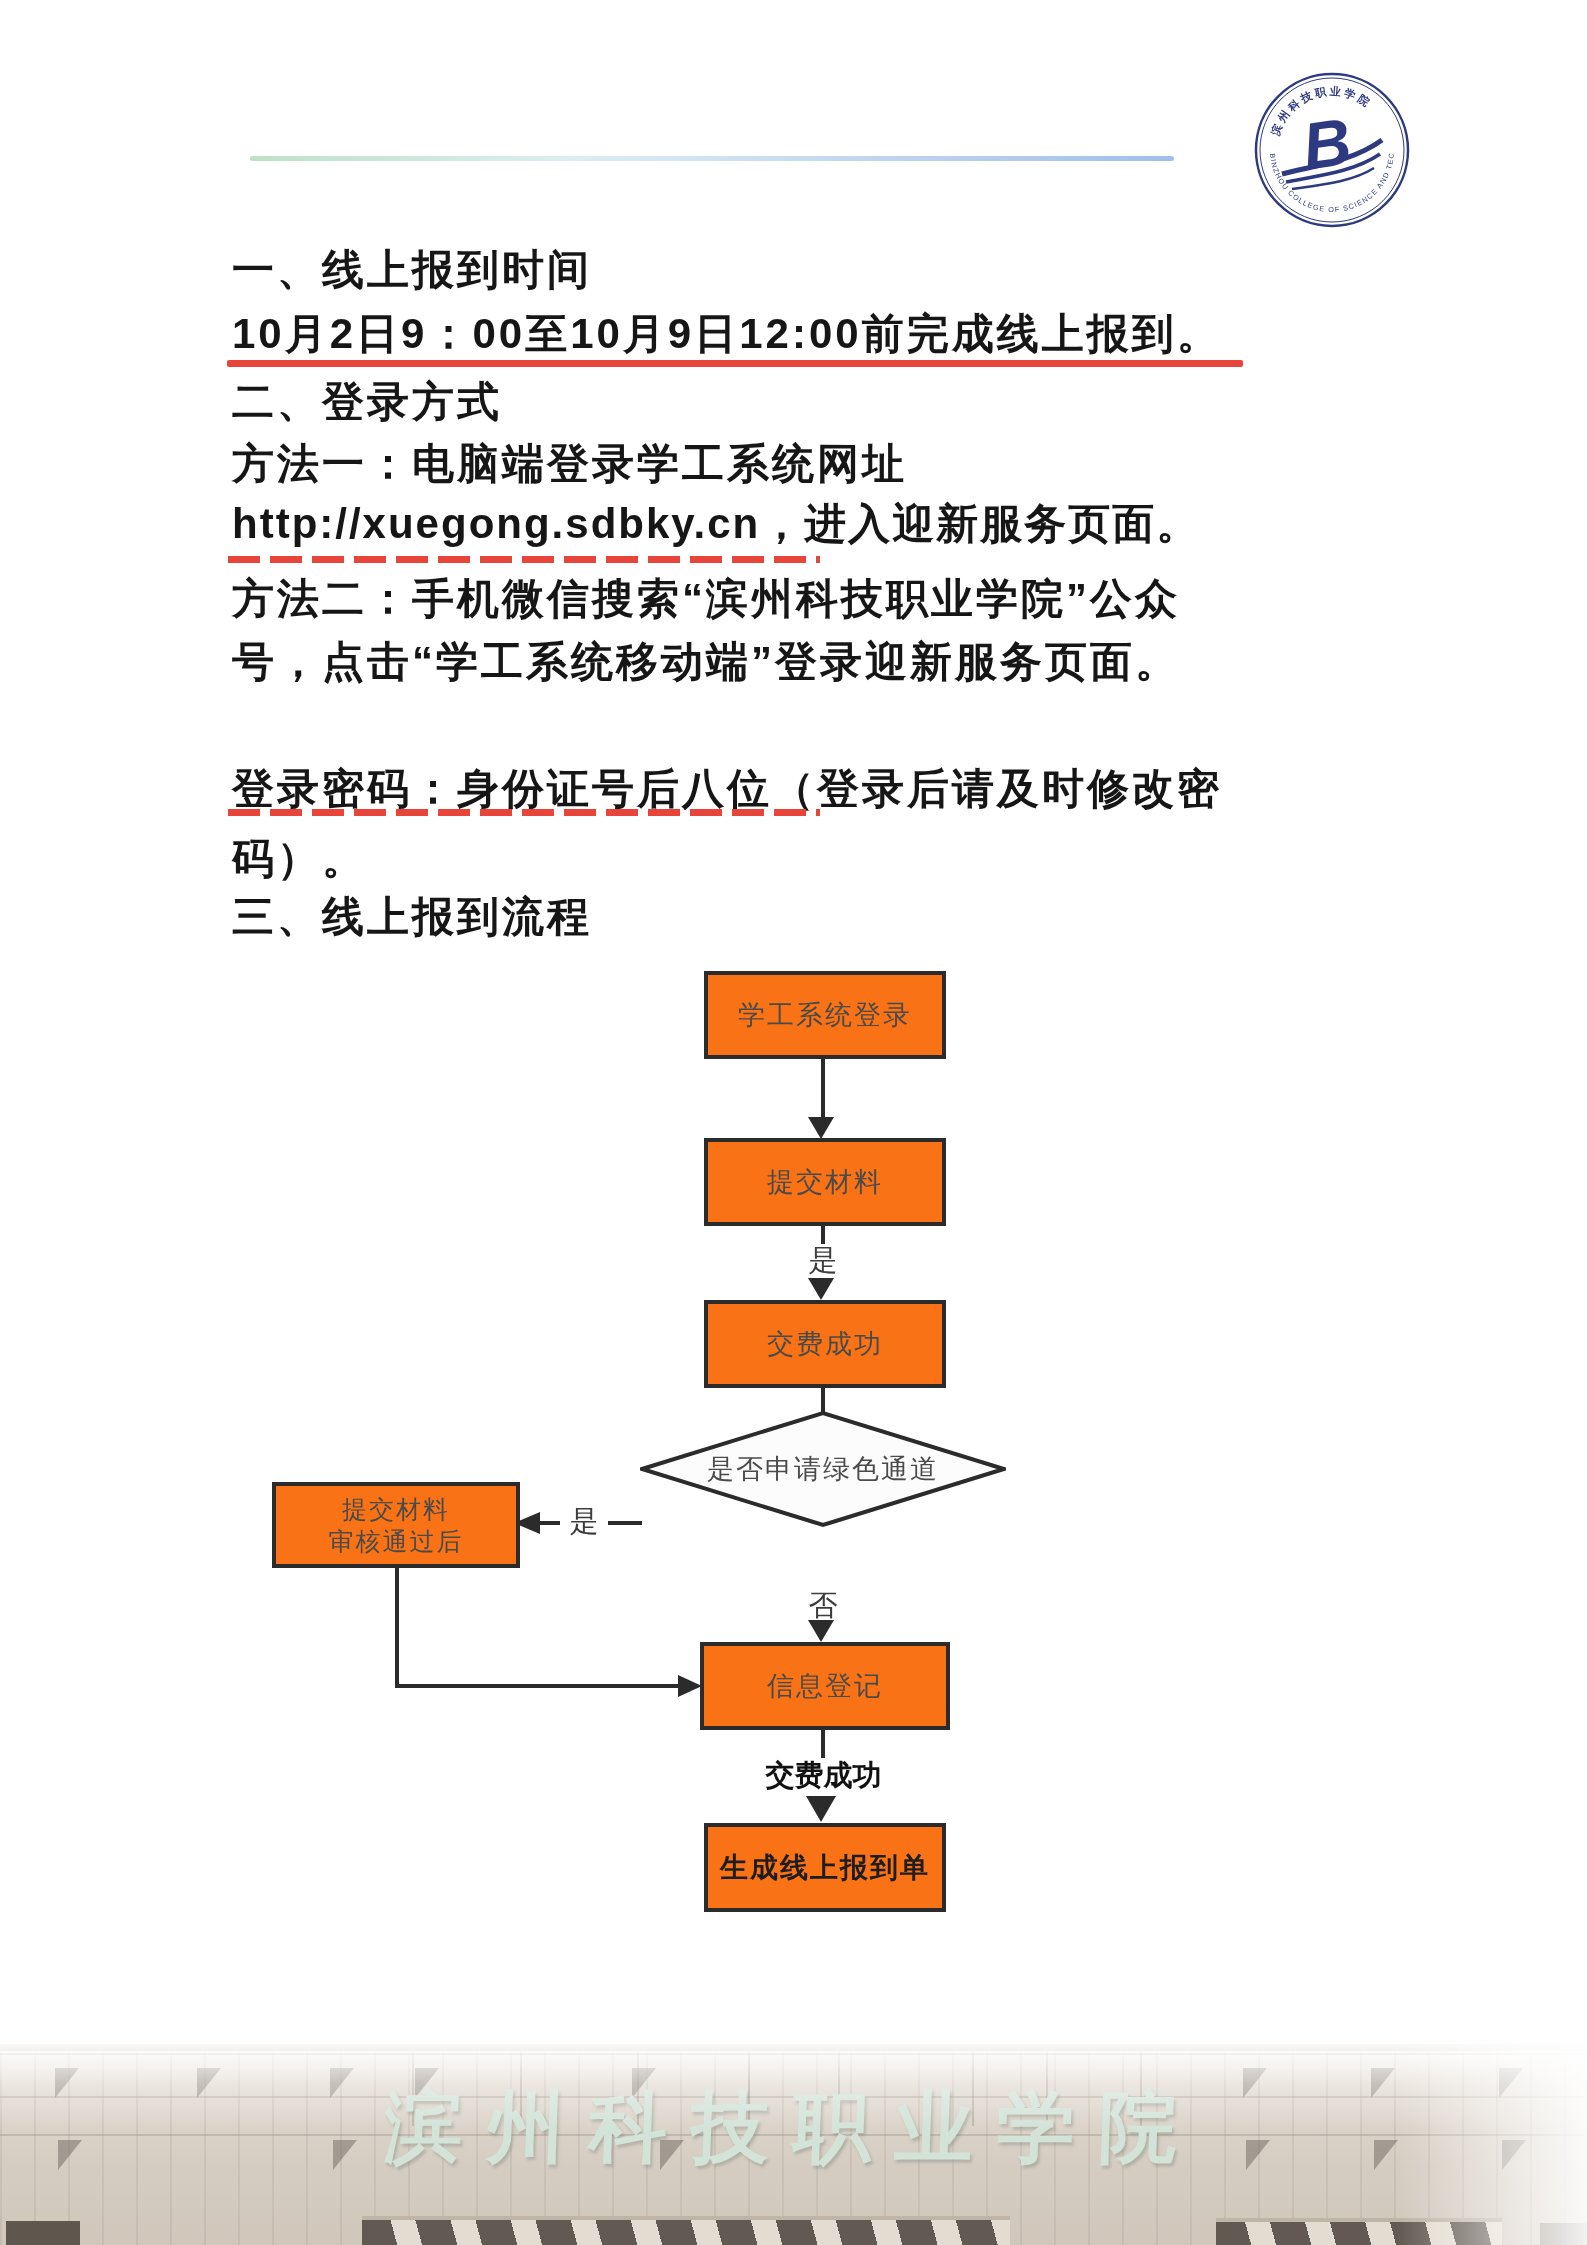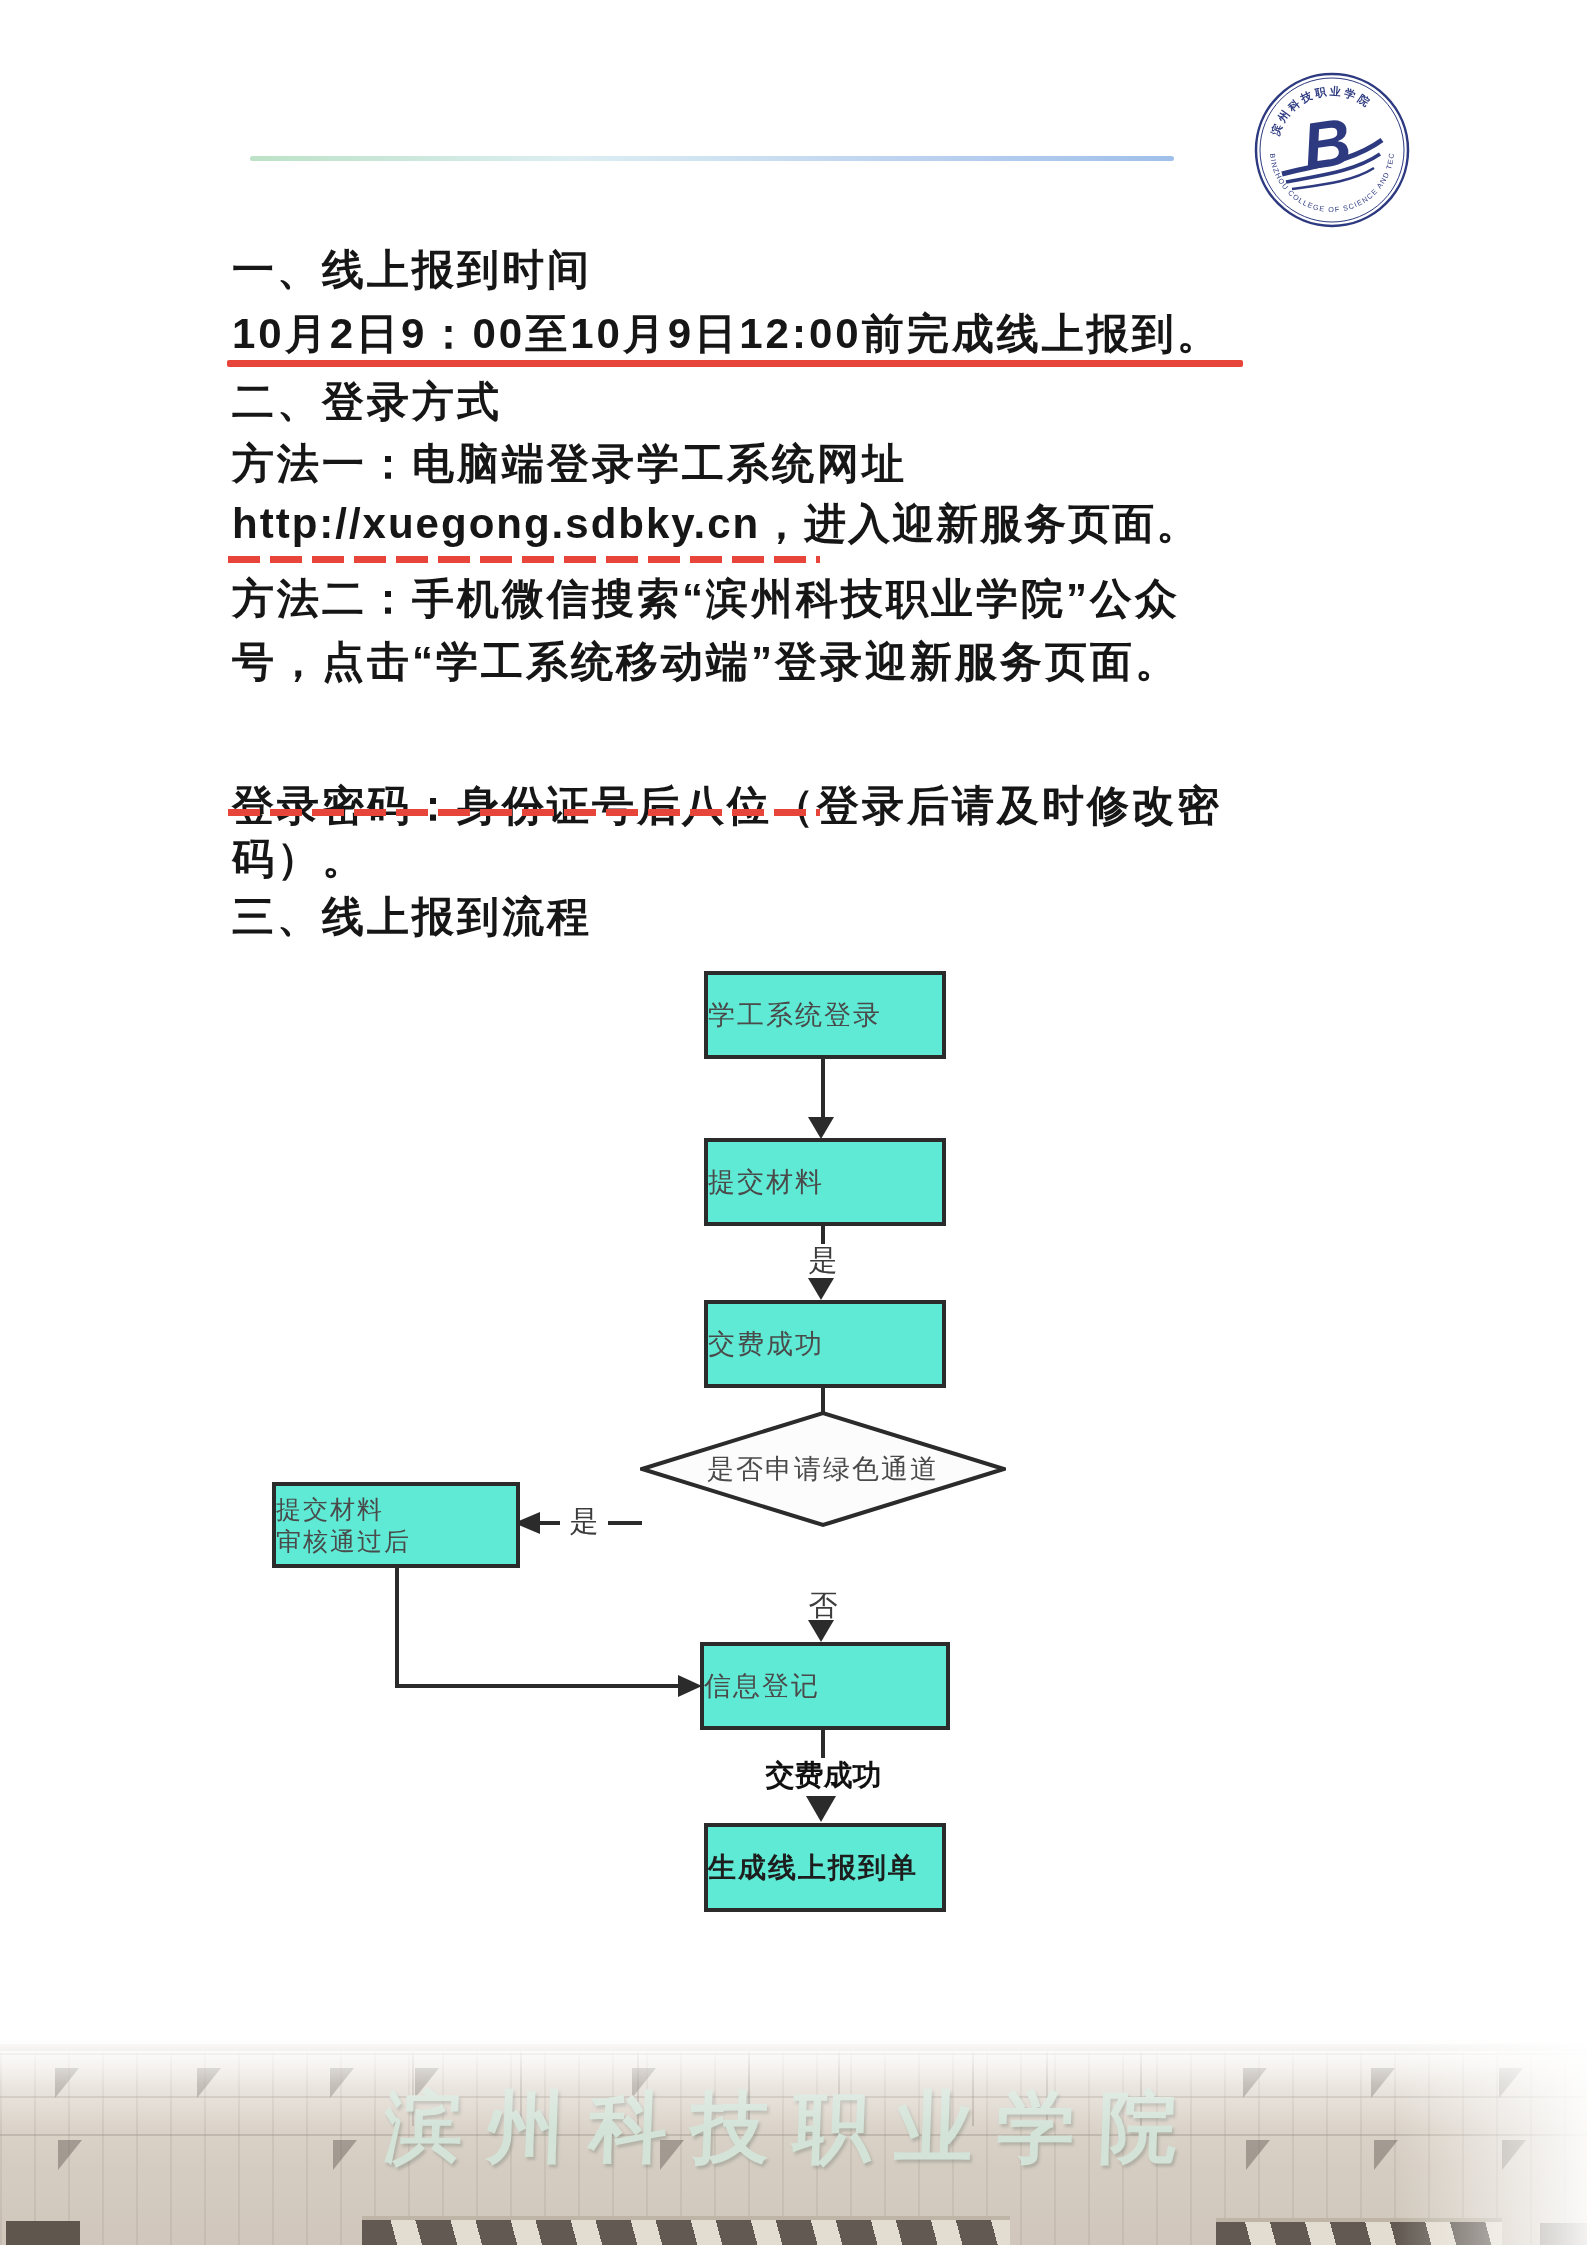--- a/index.html
+++ b/index.html
@@ -13,22 +13,22 @@
 
   
   .txt{position:absolute;left:232px;white-space:nowrap;color:#161616;
        font-size:42px;font-weight:700;letter-spacing:3px;line-height:46px;}
   .txt.url{letter-spacing:2px;}
   .u-solid{position:absolute;left:227px;top:360px;width:1016px;height:7px;background:#e8453a;border-radius:2px;}
   .u-dash{position:absolute;left:228px;height:7px;
           background:repeating-linear-gradient(90deg,#e8453a 0 32px,transparent 32px 42px);}
 
   
-  .node{position:absolute;background:#5eead4;border:4px solid #2b2b2b;box-sizing:border-box;
-        display:flex;flex-direction:column;align-items:flex-start;justify-content:center;
+  .node{position:absolute;background:#f97316;border:4px solid #2b2b2b;box-sizing:border-box;
+        display:flex;flex-direction:column;align-items:center;justify-content:center;
         color:#4a4a4a;font-size:27px;letter-spacing:2px;text-align:center;}
   .node.bold{font-weight:700;color:#1d1d1d;font-size:28px;}
   .vline{position:absolute;width:4px;background:#2b2b2b;}
   .hline{position:absolute;height:4px;background:#2b2b2b;}
   .ah-down{position:absolute;width:0;height:0;border-left:13px solid transparent;
            border-right:13px solid transparent;border-top:22px solid #2b2b2b;}
   .ah-down.big{border-left:15px solid transparent;border-right:15px solid transparent;border-top:26px solid #2b2b2b;}
   .ah-left{position:absolute;width:0;height:0;border-top:11px solid transparent;
            border-bottom:11px solid transparent;border-right:26px solid #2b2b2b;}
   .ah-right{position:absolute;width:0;height:0;border-top:11px solid transparent;
@@ -97,21 +97,21 @@
   <div class="txt" style="top:311px">10月2日9：00至10月9日12:00前完成线上报到。</div>
   <div class="u-solid"></div>
 
   <div class="txt" style="top:379px">二、登录方式</div>
   <div class="txt" style="top:441px">方法一：电脑端登录学工系统网址</div>
   <div class="txt url" style="top:501px">http://xuegong.sdbky.cn，进入迎新服务页面。</div>
   <div class="u-dash" style="top:556px;width:592px"></div>
 
   <div class="txt" style="top:576px">方法二：手机微信搜索“滨州科技职业学院”公众</div>
   <div class="txt" style="top:639px">号，点击“学工系统移动端”登录迎新服务页面。</div>
-  <div class="txt" style="top:783px">登录密码：身份证号后八位（登录后请及时修改密</div>
+  <div class="txt" style="top:766px">登录密码：身份证号后八位（登录后请及时修改密</div>
   <div class="u-dash" style="top:809px;width:592px"></div>
   <div class="txt" style="top:836px">码）。</div>
 
   <div class="txt" style="top:894px">三、线上报到流程</div>
 
   <div class="node" style="left:704px;top:971px;width:242px;height:88px">
     <span>学工系统登录</span>
   </div>
   <div class="vline" style="left:821px;top:1059px;height:58px"></div>
   <div class="ah-down" style="left:808px;top:1117px"></div>

